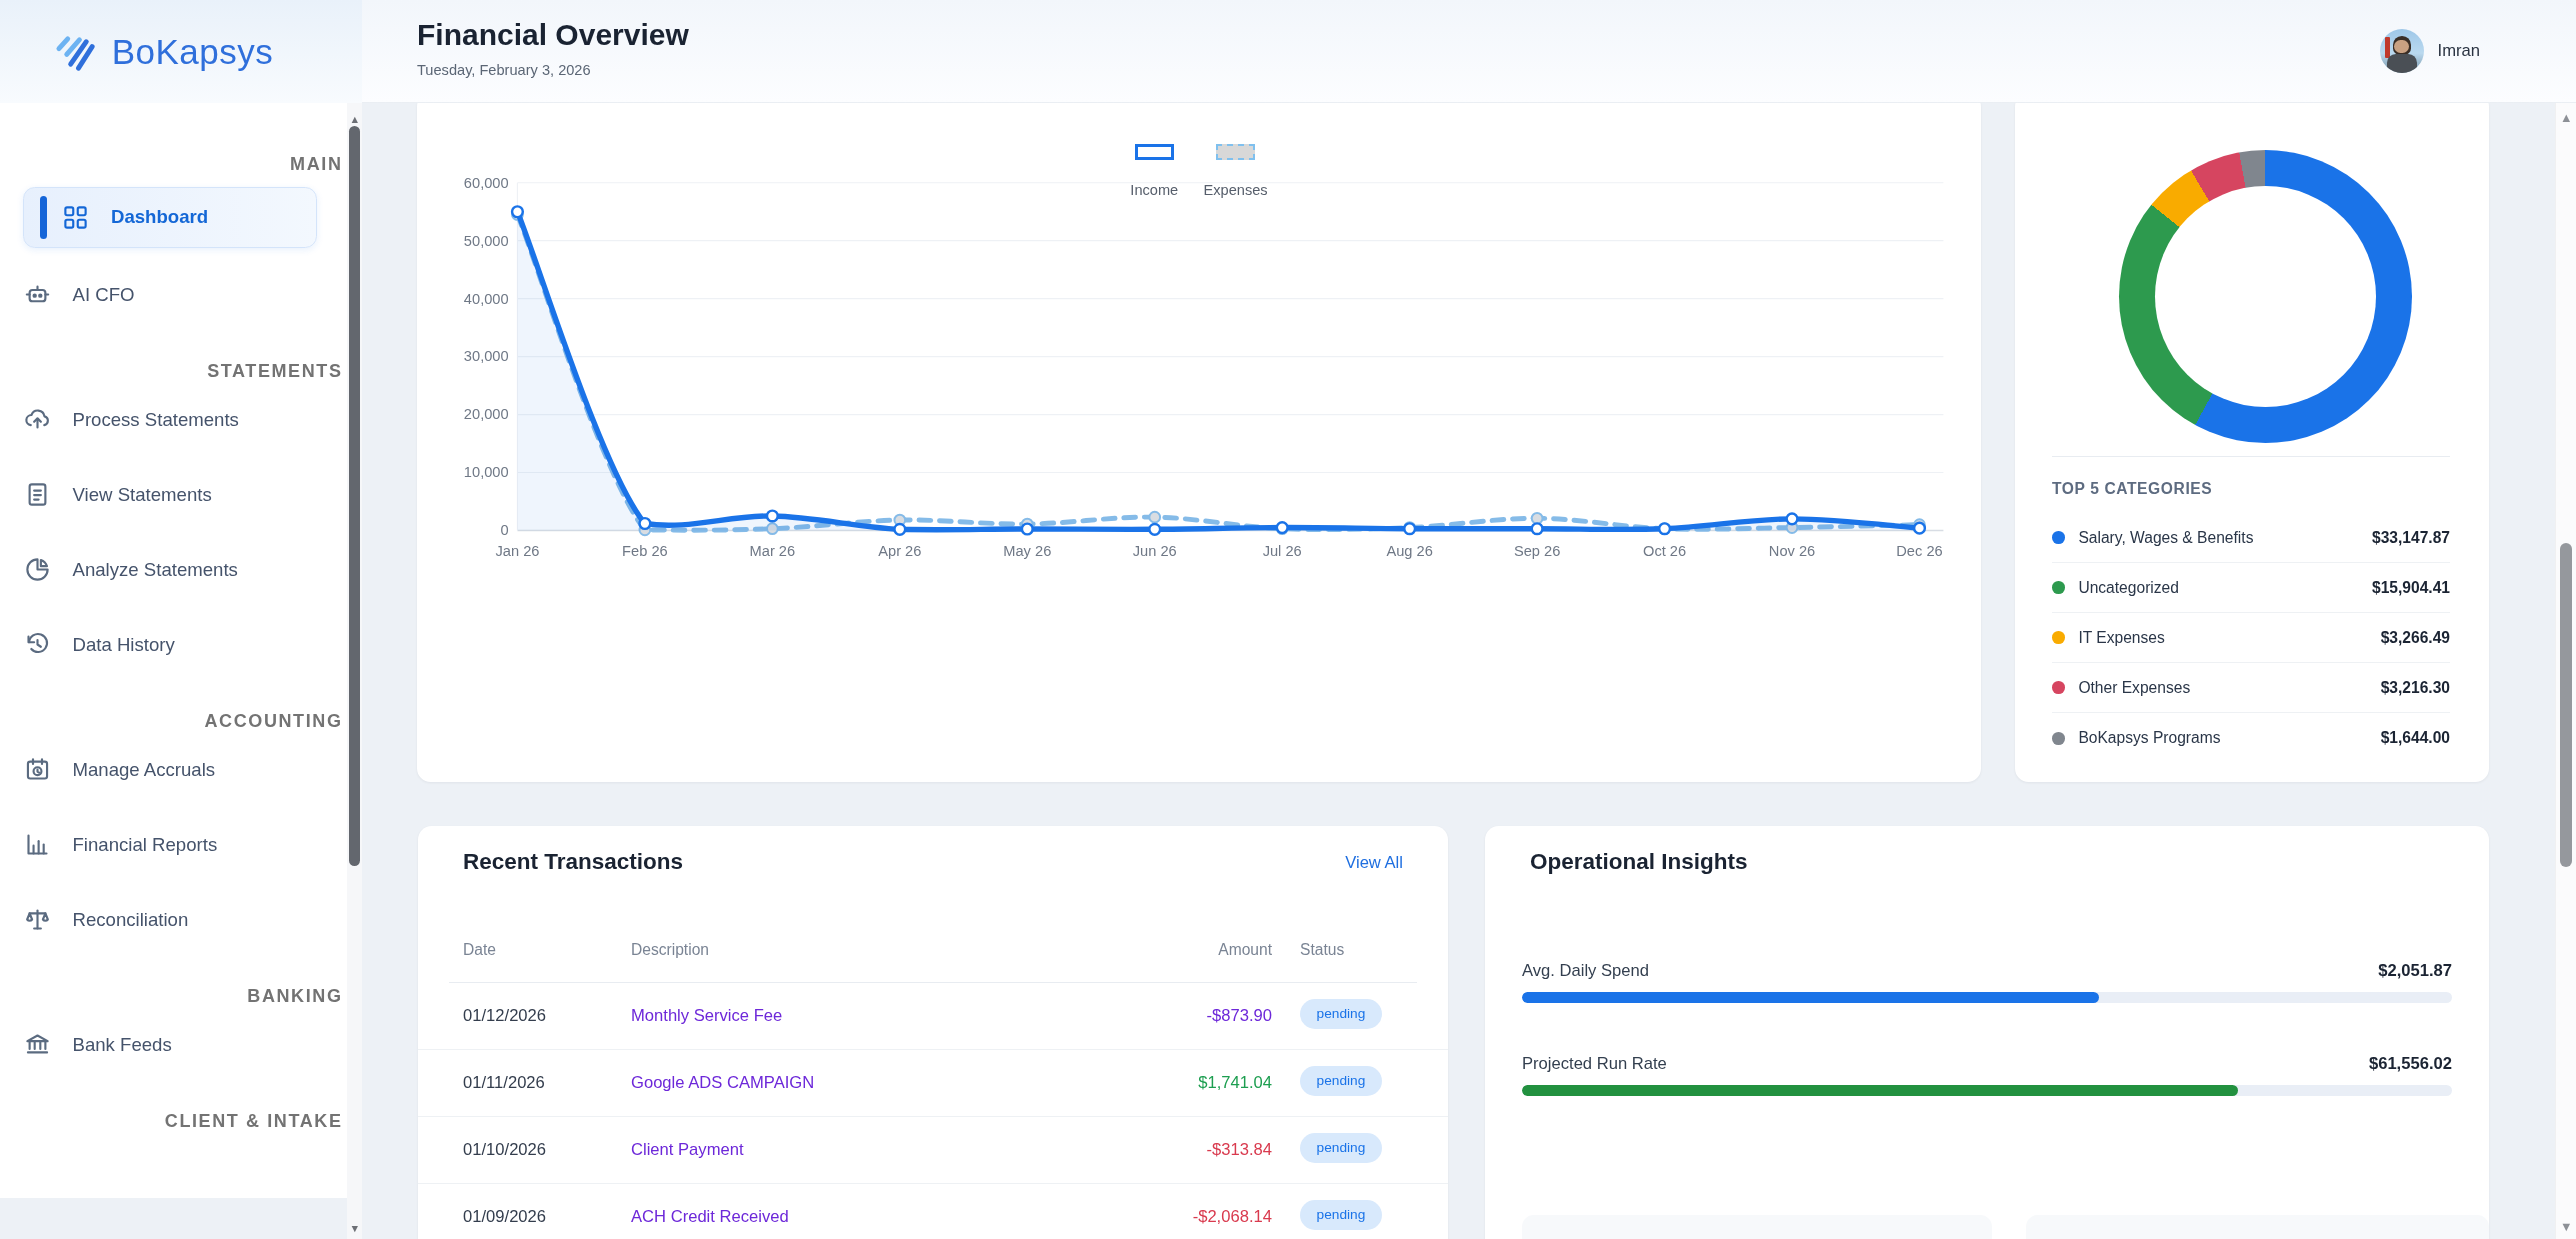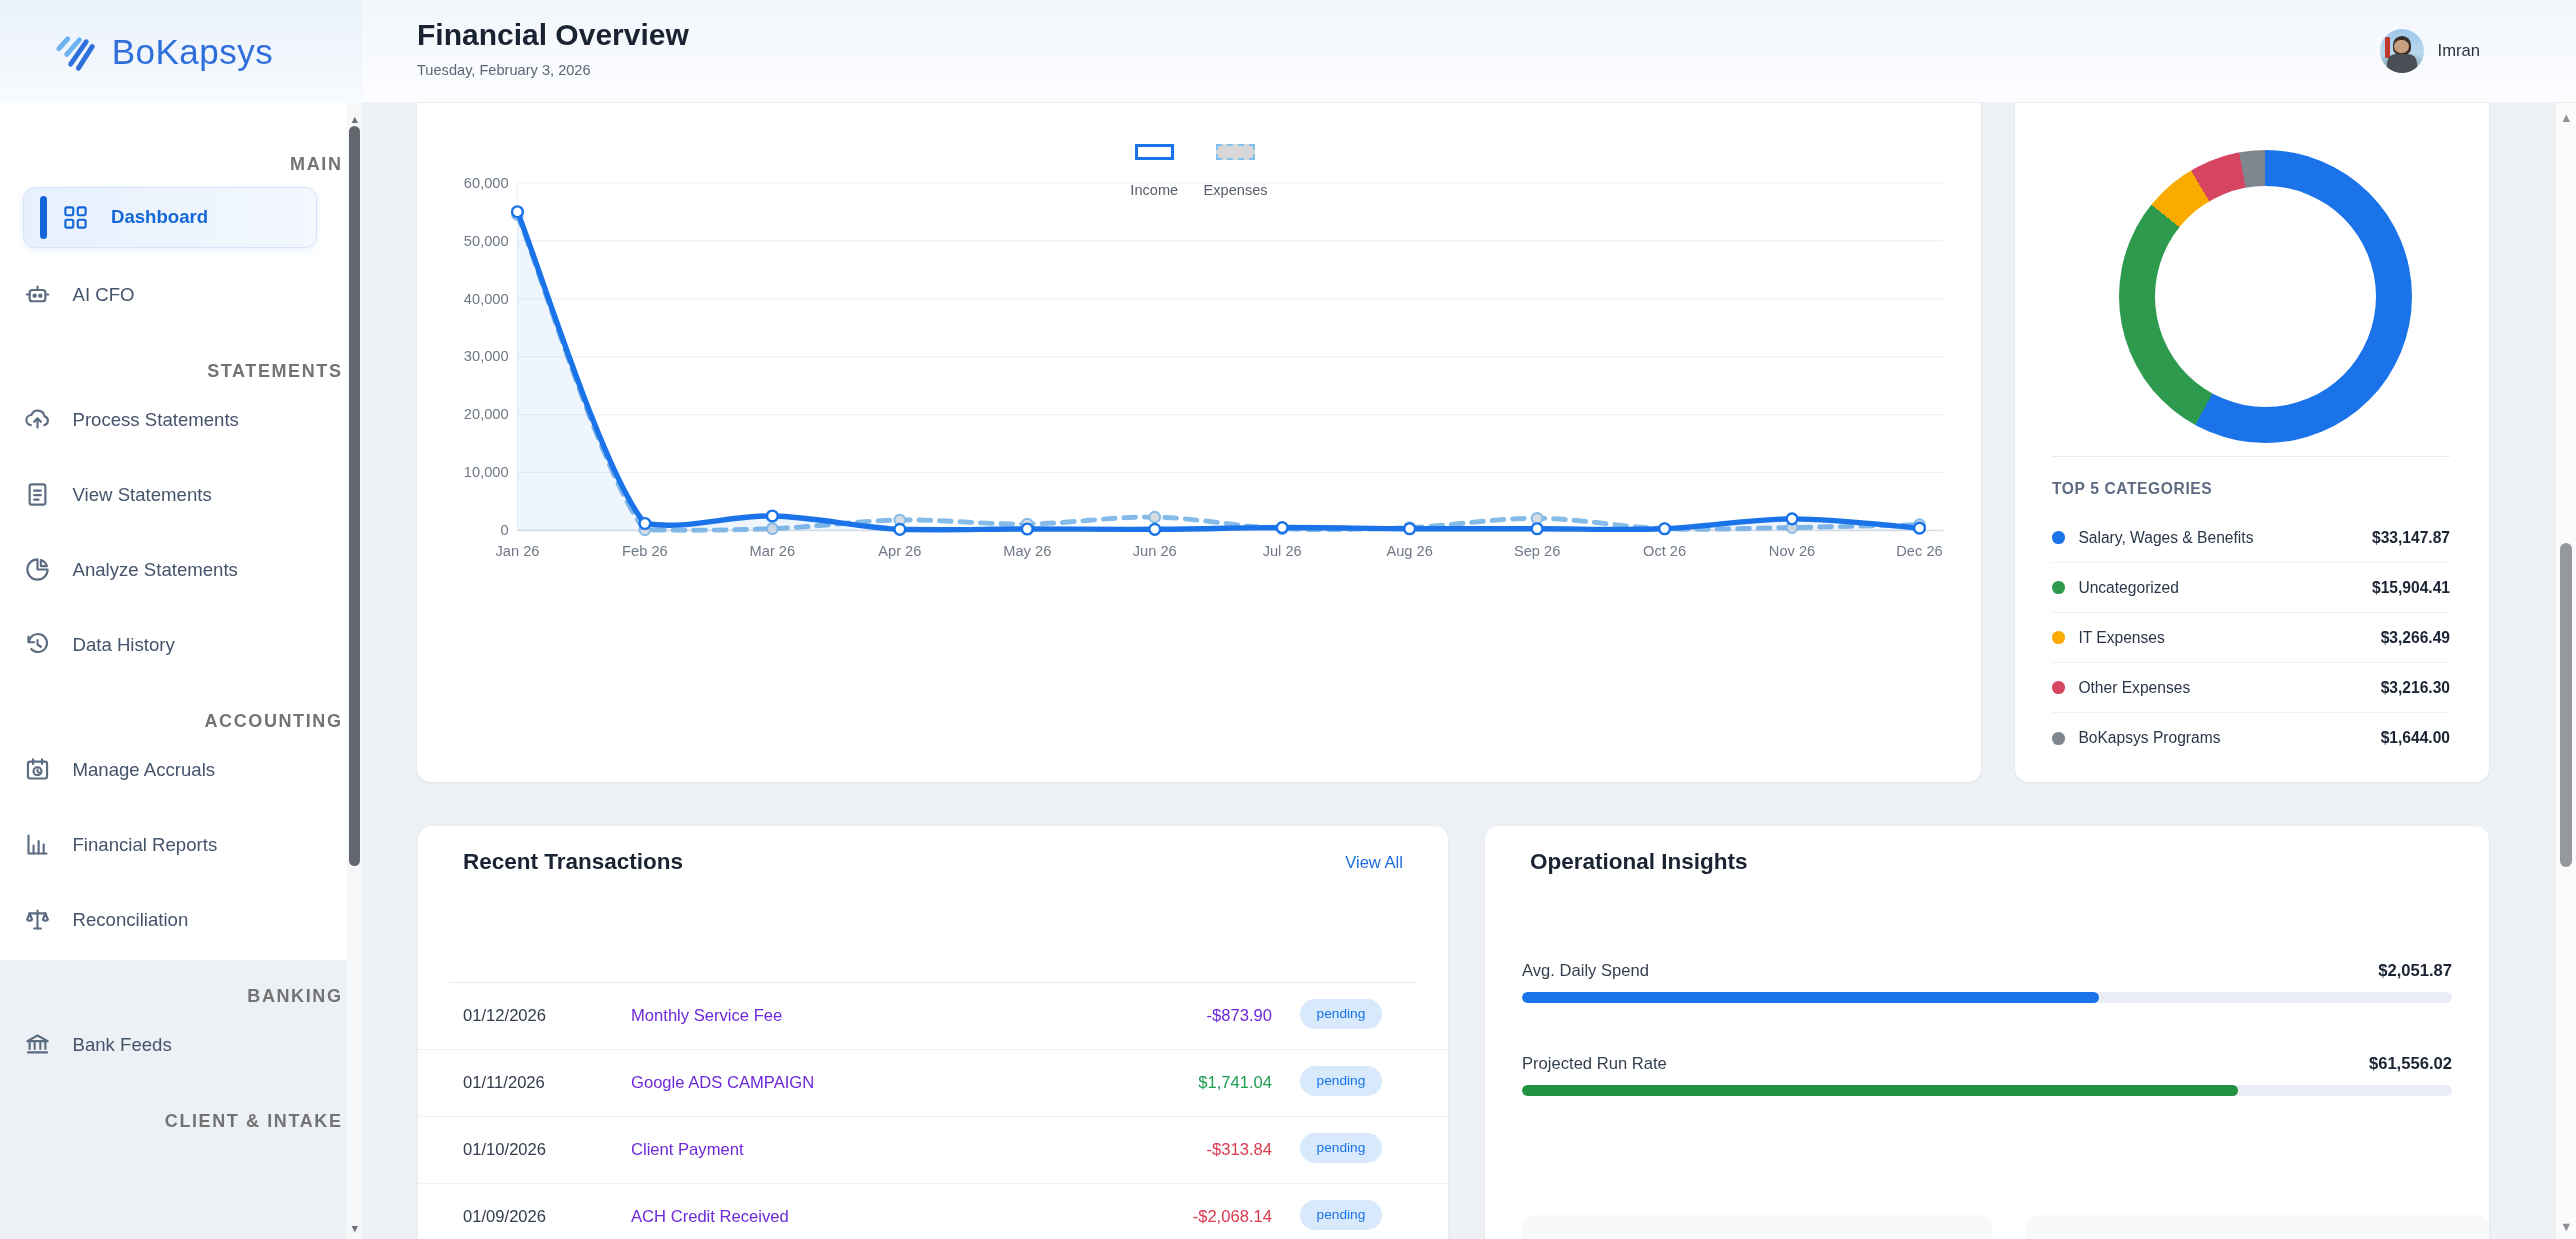--- a/index.html
+++ b/index.html
@@ -1,20 +1,20 @@
 <!DOCTYPE html>
 <html><head>
 <meta charset="utf-8">
 <style>
   * { margin:0; padding:0; box-sizing:border-box; }
   html,body { width:2576px; height:1239px; overflow:hidden; }
   body { font-family:"Liberation Sans", sans-serif; background:#edf1f6; position:relative; }
 
   
-  .sidebar { position:absolute; left:0; top:0; width:362px; height:960px; background:#ffffff; z-index:5; }
+  .sidebar { position:absolute; left:0; top:0; width:362px; height:1198px; background:#ffffff; z-index:5; }
   .logo-area { height:103px; background:linear-gradient(180deg,#e9f1fa,#f8fbfe); display:flex; align-items:center; padding-left:55px; }
   .logo-wrap { display:flex; align-items:center; gap:11.7px; }
   .logo-text { font-size:35px; color:#2f6fdb; font-weight:500; letter-spacing:0.5px; }
   .nav { position:absolute; top:103px; left:0; right:19.5px; }
   .nav-section-label { margin:29px 0 0 46px; font-size:18px; font-weight:bold; letter-spacing:1.6px; color:#737373;text-align:right; }
   .nav-section-label.first { margin-top:51px; }
   .nav-item { display:flex; align-items:center; height:75px; padding-left:24px; cursor:pointer; }
   .nav-item .nicon { width:27px; height:27px; flex:0 0 27px; color:#5b6b80; }
   .nav-item .nlabel { margin-left:21.5px; font-size:18.6px; font-weight:500; color:#45536b; }
   .nav-item.active-pill { margin:11.7px 25.4px 0 22.5px; height:61px; padding-left:16.6px; border-radius:11.7px;
@@ -340,20 +340,26 @@
           <span class="cat-dot" style="background: rgb(128, 134, 142);"></span>
           <span class="cat-label">BoKapsys Programs</span>
           <span class="cat-value">$1,644.00</span>
         </div>
       </div>
   </section>
 
   <section class="card card-trans">
     <div class="card-title">Recent Transactions</div>
     <a class="view-all">View All</a>
+    <div class="tx-head" id="tx-head">
+        <span class="tx-col" style="left: 45px;">Date</span>
+        <span class="tx-col" style="left: 213px;">Description</span>
+        <span class="tx-col" style="right: 176px;">Amount</span>
+        <span class="tx-col" style="left: 882px;">Status</span>
+      </div>
     <div class="tx-head-divider"></div>
     <div class="tx-rows" id="tx-rows">
         <div class="tx-row">
           <span class="tx-date">01/12/2026</span>
           <span class="tx-desc">Monthly Service Fee</span>
           <span class="tx-amount" style="color: #6d28d9;">-$873.90</span>
           <span class="tx-badge">pending</span>
         </div>
         <div class="tx-row">
           <span class="tx-date">01/11/2026</span>

